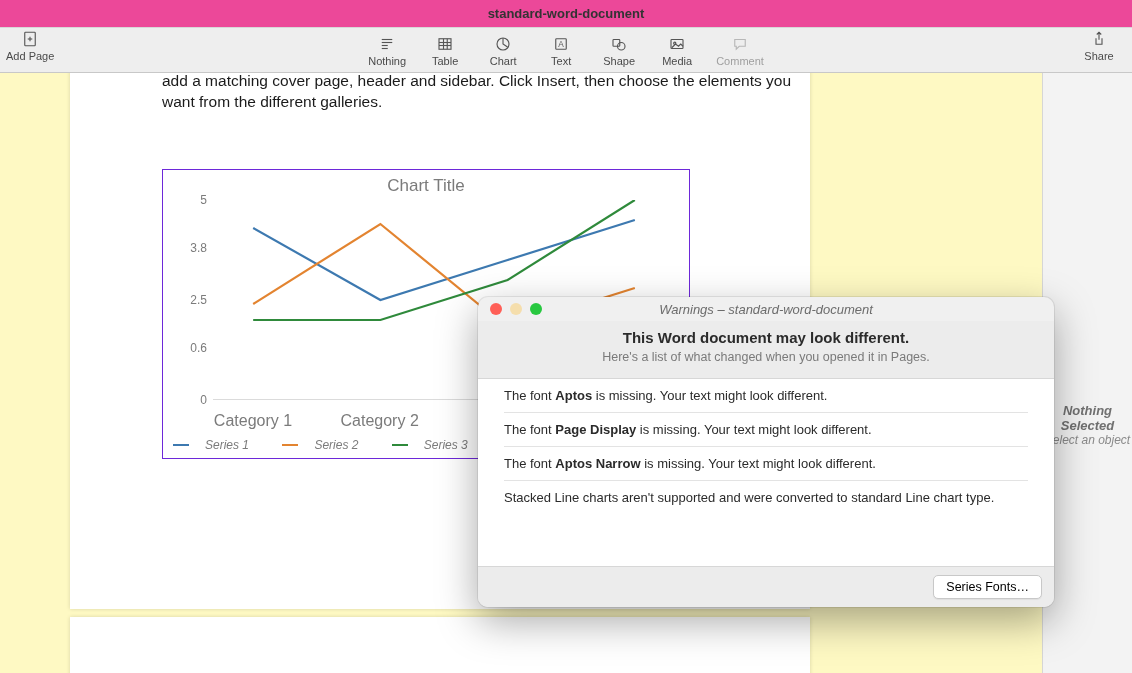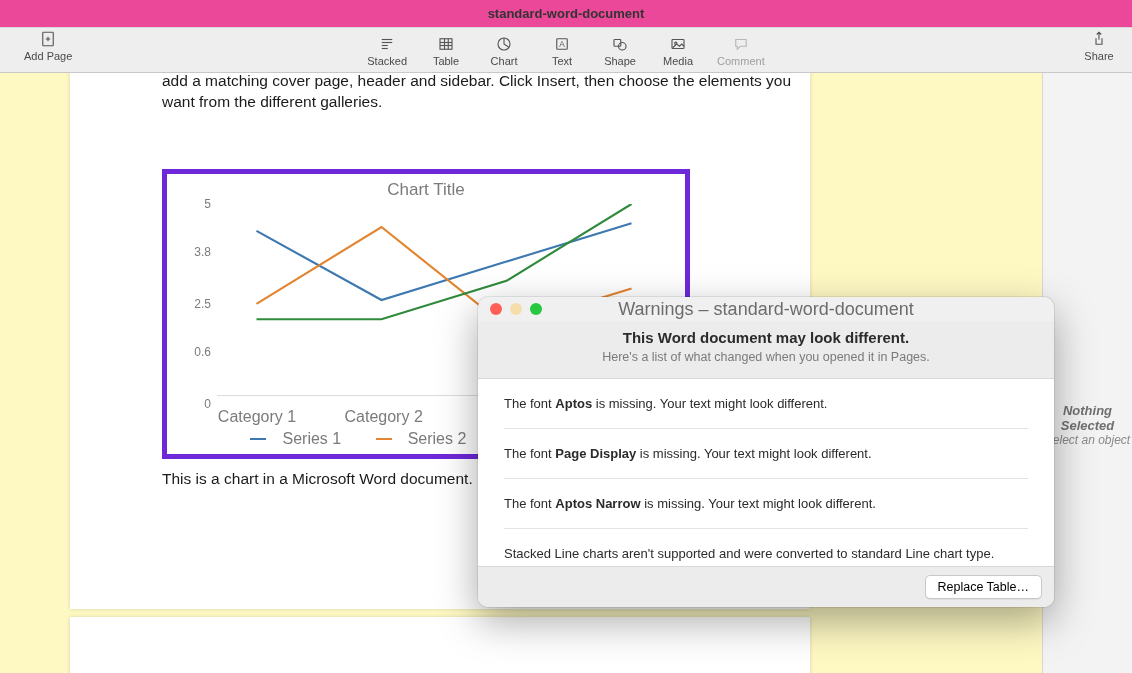--- a/index.html
+++ b/index.html
@@ -31,21 +31,21 @@
     display: flex;
     align-items: stretch;
     padding: 0 10px;
     position: relative;
   }
   .toolbar .left-group, .toolbar .right-group {
     display: flex;
     align-items: stretch;
     position: absolute;
   }
-  .toolbar .left-group { left: 20px; }
+  .toolbar .left-group { left: 2px; }
   .toolbar .right-group { right: 10px; }
   .toolbar .center-group {
     margin: 0 auto;
     display: flex;
     align-items: stretch;
     gap: 12px;
   }
   .tb-btn {
     display: flex;
     flex-direction: column;
@@ -88,21 +88,21 @@
     color: #1b1b1b;
   }
   .doc-text.body1 { position: absolute; top: 182px; }
   .doc-text.body2 { position: absolute; top: 580px; }
 
   
   .chart-box {
     position: absolute;
     top: 280px; left: 92px;
     width: 528px; height: 290px;
-    border: 5px solid #6d28d9;
+    border: 1px solid #6d28d9;
   }
   .chart-title {
     text-align: center;
     font-size: 17px;
     color: #7b7b7b;
     margin-top: 6px;
   }
   .plot {
     position: absolute;
     top: 30px; left: 50px; right: 14px; bottom: 58px;
@@ -111,21 +111,21 @@
     position: absolute; left: 0; width: 44px; text-align: right;
     font-size: 12px; color: #7b7b7b;
     transform: translateY(-50%);
   }
   .x-axis-labels div {
     position: absolute; bottom: 28px; font-size: 16px; color: #7b7b7b;
     transform: translateX(-50%);
   }
   .chart-svg { width: 100%; height: 100%; display:block; }
   .series-line { fill: none; stroke-width: 2.2; }
-  .legend { position:absolute; bottom:6px; left:0; right:0; text-align:center; font-size:16px; color:#7b7b7b;}
+  .legend { position:absolute; bottom:6px; left:0; right:0; font-size:12px; color:#7b7b7b;font-style:italic;}
   .legend span { display:inline-flex; align-items:center; gap:6px; margin:0 10px;}
   .legend-swatch { width:16px; height:2.5px; display:inline-block;}
 
   
   .inspector {
     position: absolute; top:73px; right:0; bottom:0; width:90px;
     background:#f3f3f3; border-left:1px solid #d6d6d6;
     text-align:center;
     padding-top: 330px;
     font-size: 12px; color:#8a8a8a;
@@ -145,30 +145,30 @@
     overflow: hidden;
     display: flex; flex-direction: column;
   }
   .dlg-titlebar {
     height: 24px; display:flex; align-items:center;
     position:relative; flex: none;
   }
   .traffic { position:absolute; left:12px; display:flex; gap:8px;}
   .tl { width:12px; height:12px; border-radius:50%; }
   .tl.r{background:#ff5f57;} .tl.y{background:#febc2e; opacity:.35;} .tl.g{background:#28c840;}
-  .dlg-title { margin:0 auto; font-size:18px; color:#6c6c6c; }
+  .dlg-title { margin:0 auto; font-size:13px; color:#6c6c6c;font-style:italic; }
   .dlg-header {
     text-align:center; padding: 8px 12px 14px;
     border-bottom:1px solid #d7d7d7; flex: none;
     background:#ececec;
   }
   .dlg-header h2 { font-size:15px; font-weight:700; color:#2b2b2b; margin-bottom:4px;}
   .dlg-header p { font-size:12.5px; color:#7a7a7a;}
   .dlg-list { flex:1; background:#fff; overflow:auto; padding: 0 26px;}
-  .dlg-item { padding:17px 0; font-size:13px; color:#2b2b2b; border-bottom:1px solid #e3e3e3;}
+  .dlg-item { padding:9px 0; font-size:13px; color:#2b2b2b; border-bottom:1px solid #e3e3e3;}
   .dlg-item:last-child{border-bottom:none;}
   .dlg-footer { flex:none; background:#ececec; border-top:1px solid #d7d7d7; padding:8px 12px; text-align:right;}
   .mac-btn {
     background:#fff; border:1px solid #c8c8c8; border-radius:5px;
     padding:4px 12px; font-size:12.5px; box-shadow: 0 1px 1px rgba(0,0,0,.06);
   }
 </style>
 </head>
 <body>
 
@@ -191,21 +191,21 @@
   <div class="center-group">
     <div class="tb-btn">
       <span class="ic stroke-icon">
         <svg viewBox="0 0 24 24">
             <line x1="5" y1="6" x2="19" y2="6"></line>
             <line x1="5" y1="10" x2="19" y2="10"></line>
             <line x1="5" y1="14" x2="13" y2="14"></line>
             <line x1="5" y1="18" x2="13" y2="18"></line>
           </svg>
       </span>
-      <span class="lbl">Stacked</span>
+      <span class="lbl">Nothing</span>
     </div>
     <div class="tb-btn">
       <span class="ic stroke-icon">
         <svg viewBox="0 0 24 24">
             <rect x="4" y="5" width="16" height="14"></rect>
             <line x1="4" y1="10" x2="20" y2="10"></line>
             <line x1="4" y1="14" x2="20" y2="14"></line>
             <line x1="10" y1="5" x2="10" y2="19"></line>
             <line x1="15" y1="5" x2="15" y2="19"></line>
           </svg>
@@ -308,21 +308,20 @@
             <i class="legend-swatch" style="background:#e38430"></i>
             <span>Series 2</span>
           </span>
         <span>
             <i class="legend-swatch" style="background:#2f8a3b"></i>
             <span>Series 3</span>
           </span>
       </div>
     </div>
 
-    <div class="doc-text body2">This is a chart in a Microsoft Word document.</div>
   </div>
 
   <div class="page page2">
     
   </div>
 </div>
 
 <div class="inspector">
   <div class="hdr">Nothing Selected</div>
   <div>Select an object</div>
@@ -341,15 +340,15 @@
     <h2>This Word document may look different.</h2>
     <p>Here's a list of what changed when you opened it in Pages.</p>
   </div>
   <div class="dlg-list">
     <div class="dlg-item"><span>The font </span><b>Aptos</b><span> is missing. Your text might look different.</span></div>
     <div class="dlg-item"><span>The font </span><b>Page Display</b><span> is missing. Your text might look different.</span></div>
     <div class="dlg-item"><span>The font </span><b>Aptos Narrow</b><span> is missing. Your text might look different.</span></div>
     <div class="dlg-item"><span></span><b></b><span>Stacked Line charts aren't supported and were converted to standard Line chart type.</span></div>
   </div>
   <div class="dlg-footer">
-    <button class="mac-btn">Replace Table…</button>
+    <button class="mac-btn">Series Fonts…</button>
   </div>
 </div>
 
 </body></html>

